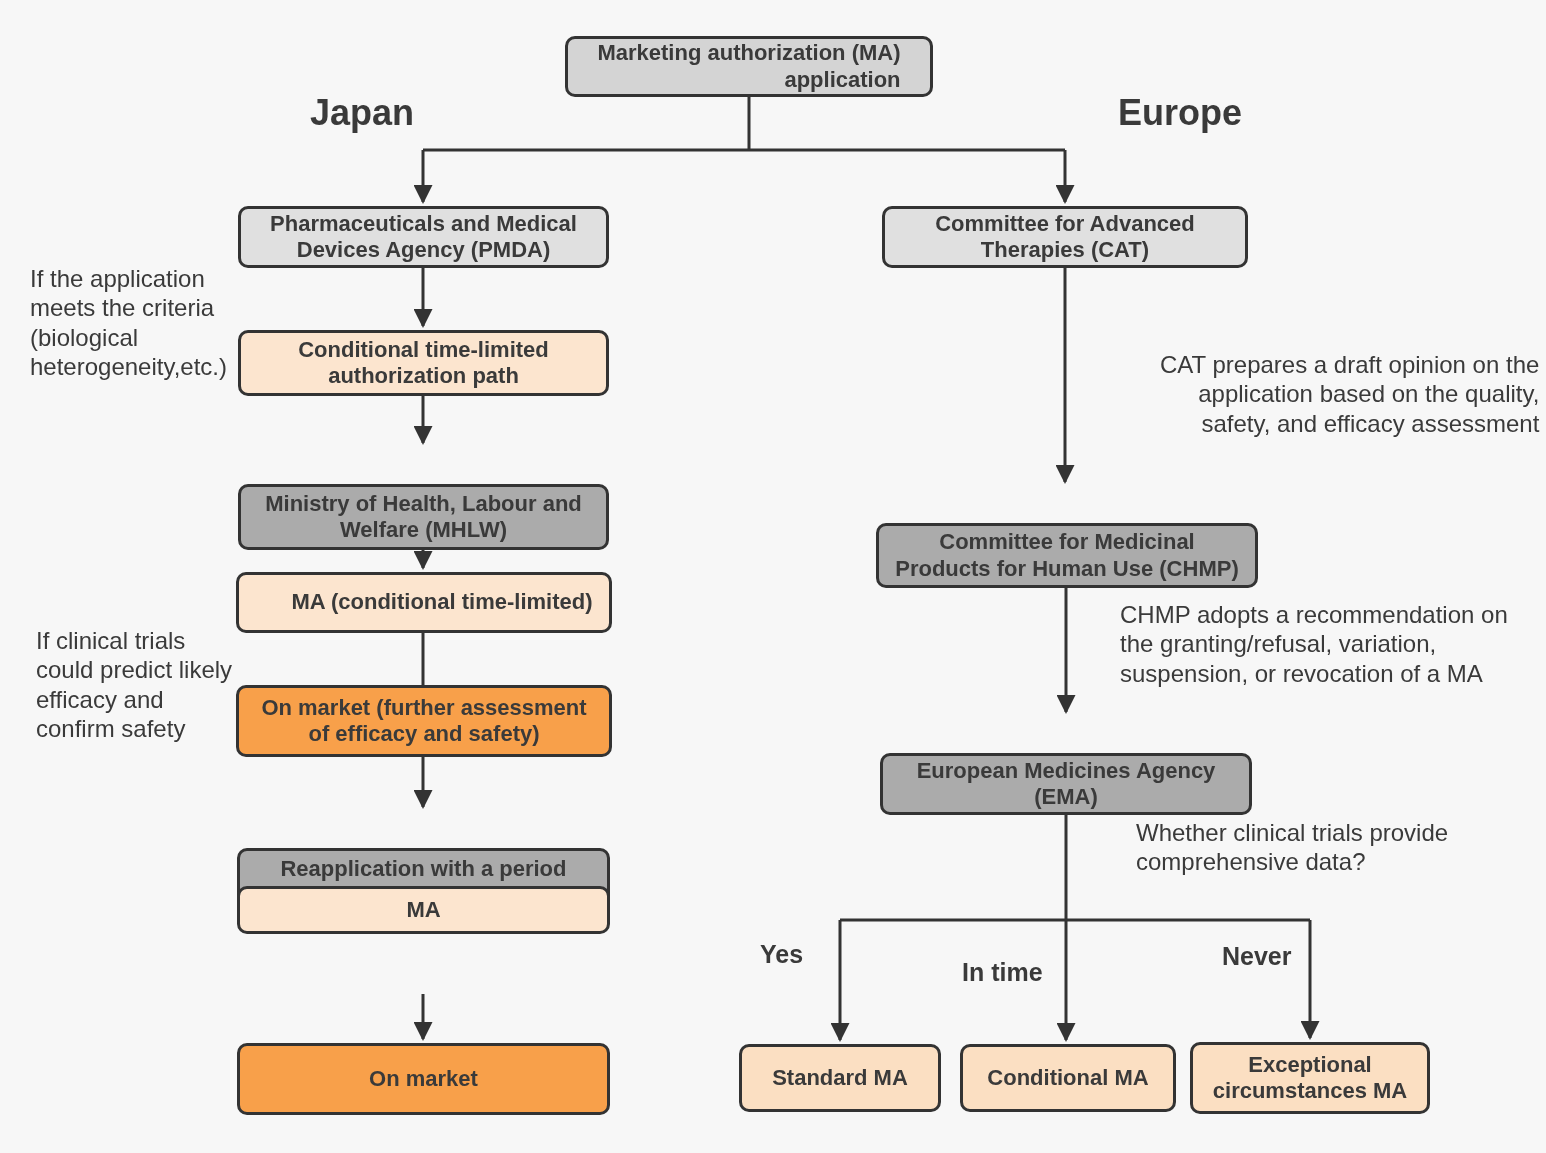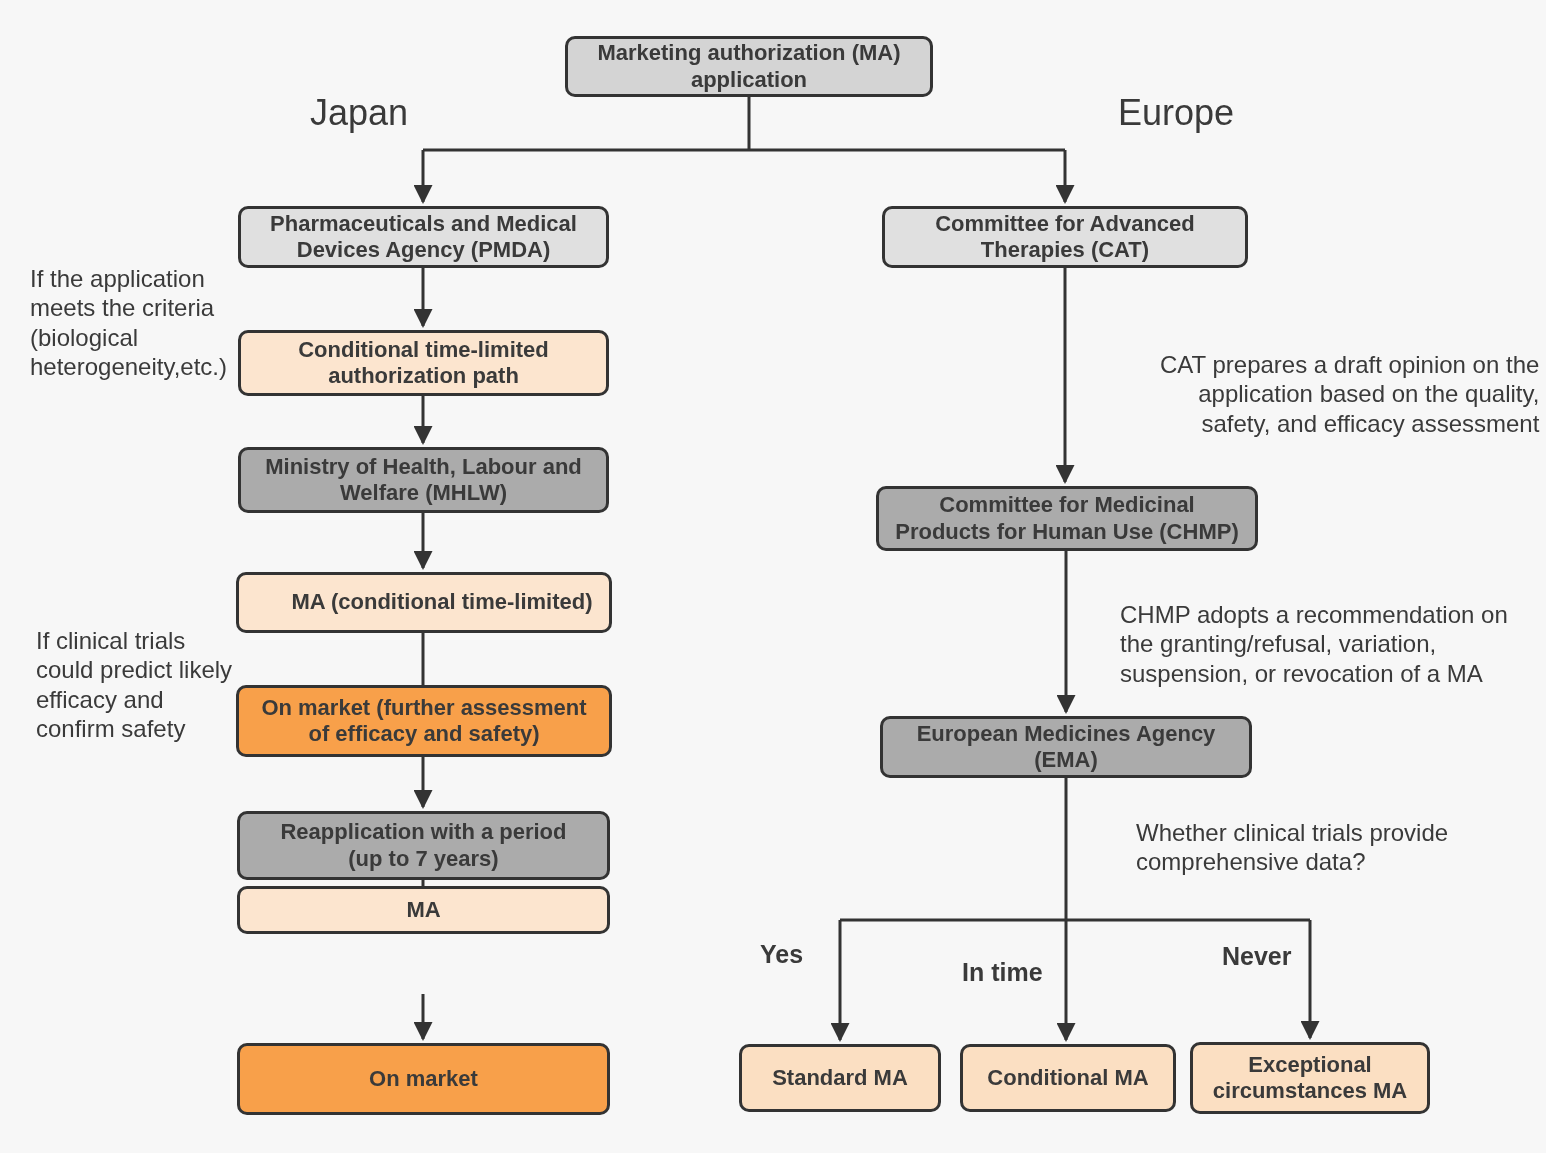--- a/index.html
+++ b/index.html
@@ -11,27 +11,27 @@
   body{background:var(--bg);font-family:"Liberation Sans",sans-serif;}
   #canvas{position:relative;width:1546px;height:1153px;background:var(--bg);overflow:hidden;}
   #connectors{position:absolute;left:0;top:0;width:1546px;height:1153px;}
   .node{
     position:absolute;box-sizing:border-box;
     border:3px solid var(--border);border-radius:10px;
     display:flex;align-items:center;justify-content:center;
     text-align:center;font-weight:bold;font-size:22px;line-height:1.2;
     color:var(--text);white-space:pre-line;padding:2px 4px;
   }
-  .fill-gray{background:var(--gray-box);}
+  .fill-gray{background:var(--gray-box);text-align:right;}
   .fill-graylight{background:var(--gray-light);}
-  .fill-graymid{background:var(--gray-mid);}
+  .fill-graymid{background:var(--gray-mid);margin-top:37px;}
   .fill-peach{background:var(--peach);}
   .fill-peachdeep{background:var(--peach-deep);}
   .fill-orange{background:var(--orange);}
-  .header{position:absolute;font-weight:normal;font-size:36px;color:var(--text);}
+  .header{position:absolute;font-weight:bold;font-size:36px;color:var(--text);}
   .note{position:absolute;font-weight:normal;font-size:24px;line-height:1.22;color:var(--text);white-space:pre-line;}
   .branch-label{position:absolute;font-weight:bold;font-size:25px;color:var(--text);}
 </style>
 </head>
 <body>
 
 <div id="canvas">
 
   <svg id="connectors" viewBox="0 0 1546 1153" xmlns="http://www.w3.org/2000/svg">
     <defs>

